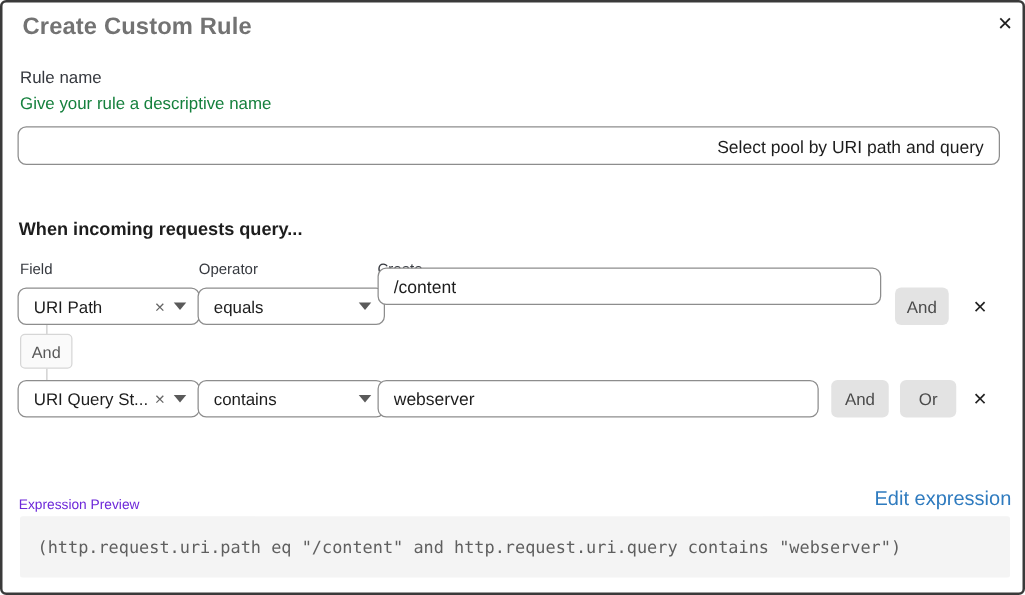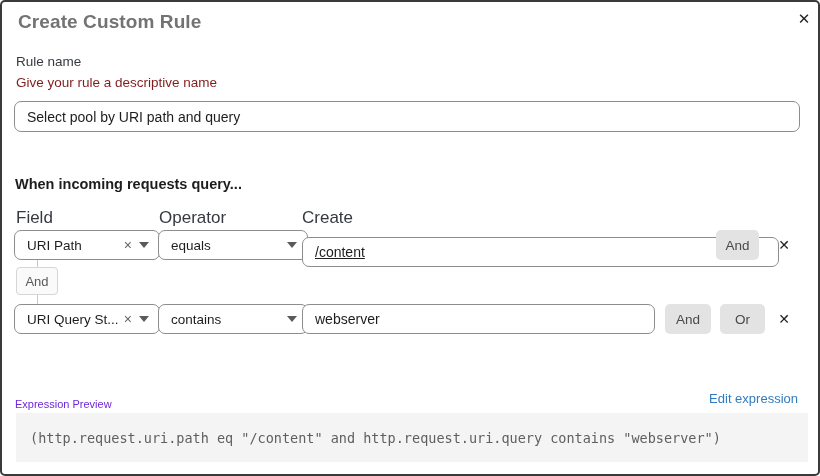--- a/index.html
+++ b/index.html
@@ -24,31 +24,31 @@
   .close-btn {
     left: 790px; top: 5px; width: 24px; height: 24px;
     display: flex; align-items: center; justify-content: center;
     font-size: 15px; font-weight: bold; color: #1f1f1f; cursor: pointer;
     background: none; border: none; font-family: inherit;
   }
 
   
   .section-label { font-size: 13.5px; color: #36393f; }
   .rule-name-label { left: 14px; top: 52px; }
-  .rule-name-helper { left: 14px; top: 73px; font-size: 13.5px; color: #7f1d1d; }
+  .rule-name-helper { left: 14px; top: 73px; font-size: 13.5px; color: #15803d; }
   .text-input {
     border: 1px solid #8d8d8d; border-radius: 7px;
     font-family: inherit; font-size: 14px; color: #1d1d1d;
     padding: 0 12px; background: #fff; outline: none;
   }
-  .rule-name-input { left: 12px; top: 99px; width: 786px; height: 31px; }
+  .rule-name-input { left: 12px; top: 99px; width: 786px; height: 31px; text-align: right; }
 
   
   .match-heading { left: 13px; top: 174px; font-size: 14.5px; font-weight: bold; color: #1d1d1d; }
-  .col-label { top: 206px; font-size: 17px; color: #36393f; }
+  .col-label { top: 206px; font-size: 12px; color: #36393f; }
   .col-field { left: 14px; }
   .col-operator { left: 157px; }
   .col-value { left: 300px; }
 
   
   .select-box {
     border: 1px solid #8d8d8d; border-radius: 7px; background: #fff;
     height: 30px; display: flex; align-items: center;
     padding: 0 10px 0 12px; cursor: pointer; font-size: 13.5px; color: #1d1d1d;
   }
@@ -57,21 +57,21 @@
   .caret {
     width: 0; height: 0; flex: none;
     border-left: 5px solid transparent; border-right: 5px solid transparent;
     border-top: 6px solid #5a5a5a;
   }
   .row1 { top: 228px; }
   .row2 { top: 302px; }
   .field-select { left: 12px; width: 146px; }
   .operator-select { left: 156px; width: 150px; }
   .value-input { height: 30px; }
-  .value-input-1 { left: 300px; top: 235px; width: 477px; text-decoration: underline; }
+  .value-input-1 { left: 300px; top: 212px; width: 403px; }
   .value-input-2 { left: 300px; top: 302px; width: 353px; }
 
   .gray-btn {
     height: 30px; background: #e3e3e3; border: none; border-radius: 5px;
     font-family: inherit; font-size: 13.5px; color: #4a4a4a;
     display: flex; align-items: center; justify-content: center; cursor: pointer;
   }
   .and-btn-1 { left: 714px; top: 228px; width: 43px; }
   .and-btn-2 { left: 663px; top: 302px; width: 46px; }
   .or-btn-2  { left: 718px; top: 302px; width: 45px; }
@@ -90,21 +90,21 @@
   .conn-line-2 { top: 293px; height: 9px; }
   .and-badge {
     left: 14px; top: 265px; width: 42px; height: 28px;
     background: #fafafa; border: 1px solid #d6d6d6; border-radius: 4px;
     display: flex; align-items: center; justify-content: center;
     font-size: 13px; color: #595959; cursor: pointer;
   }
 
   
   .expr-label { left: 13px; top: 396px; font-size: 11px; color: #6d28d9; }
-  .expr-edit-link { top: 389px; right: 20px; font-size: 13px; color: #2f7bbf; cursor: pointer; text-decoration: none; }
+  .expr-edit-link { top: 389px; right: 9px; font-size: 16px; color: #2f7bbf; cursor: pointer; text-decoration: none; }
   .expr-code {
     left: 14px; top: 411px; width: 792px; height: 49px;
     background: #f4f4f4; border-radius: 2px;
     display: flex; align-items: center; padding: 0 14px;
     font-family: "DejaVu Sans Mono", "Liberation Mono", monospace;
     font-size: 13.5px; color: #5f5f5f; white-space: nowrap;
   }
 </style>
 </head>
 <body>

